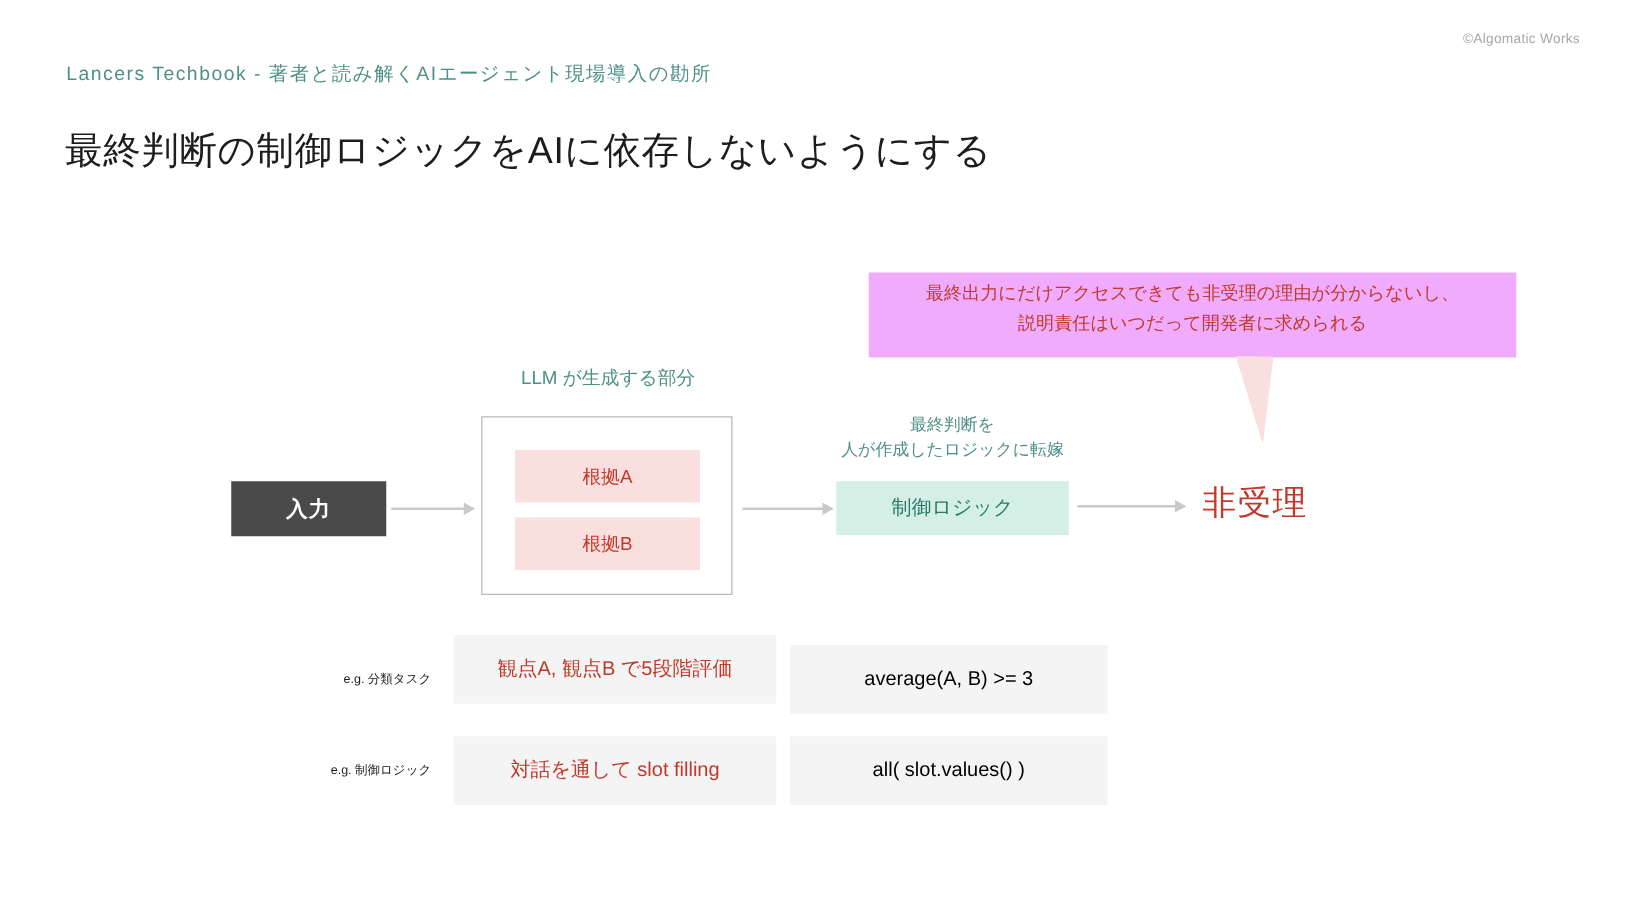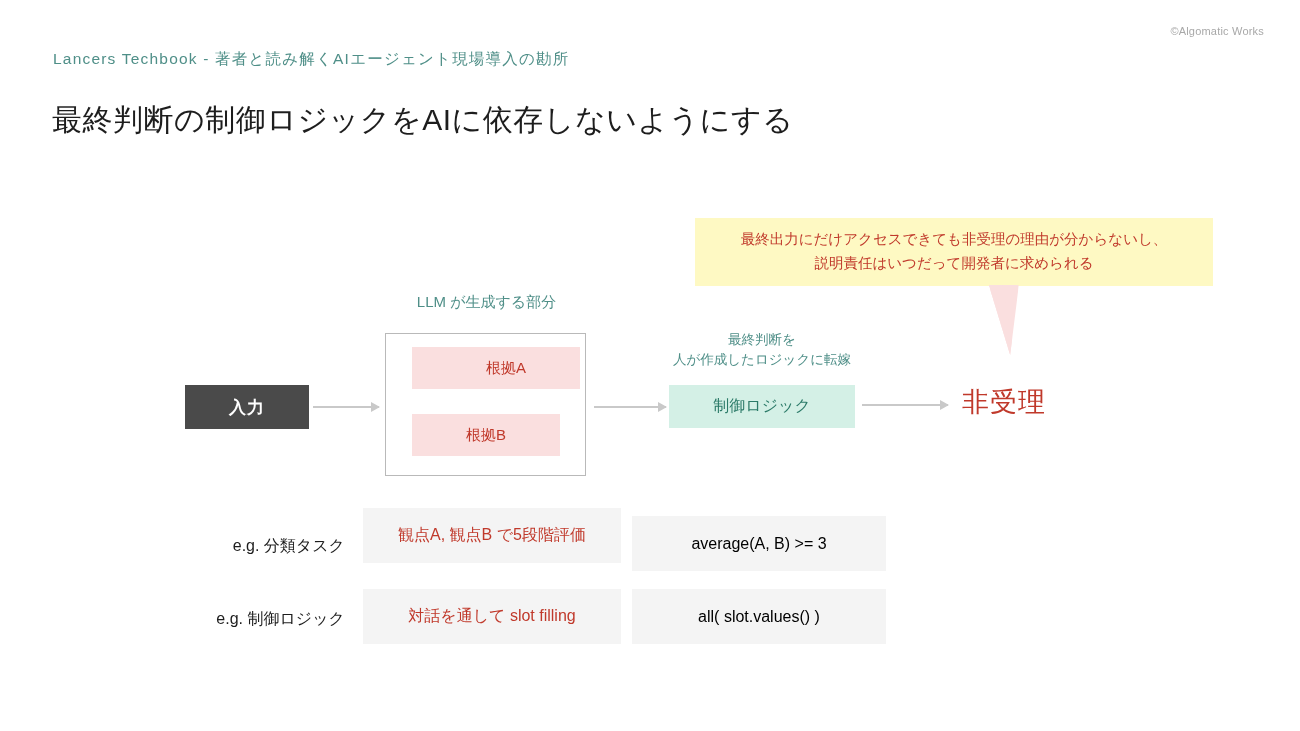--- a/index.html
+++ b/index.html
@@ -92,21 +92,21 @@
     left: 412px;
     width: 148px;
     height: 42px;
     background: #fadfdf;
     color: #c0392b;
     font-size: 15px;
     display: flex;
     align-items: center;
     justify-content: center;
   }
-  .evidence-a { top: 347px; padding-left: 20px; }
+  .evidence-a { top: 360px; }
   .evidence-b { top: 414px; }
 
   .logic-caption {
     position: absolute;
     left: 657px;
     top: 330px;
     width: 210px;
     text-align: center;
     font-size: 13.5px;
     color: #4f8f88;
@@ -135,26 +135,26 @@
     letter-spacing: 1px;
   }
 
   
   .callout {
     position: absolute;
     left: 695px;
     top: 218px;
     width: 518px;
     height: 68px;
-    background: #fef9c3;
+    background: #f0abfc;
     color: #c0392b;
     font-size: 14.5px;
     line-height: 1.65;
     display: flex;
-    align-items: center;
+    align-items: flex-start;
     justify-content: center;
     text-align: center;
     box-sizing: border-box;
     padding: 6px 14px;
   }
   .callout-tail {
     position: absolute;
     left: 995px;
     top: 285px;
     width: 0;
@@ -182,21 +182,21 @@
     border-top: 5px solid transparent;
     border-bottom: 5px solid transparent;
   }
   .arrow-1 { left: 313px; top: 406px; width: 66px; }
   .arrow-2 { left: 594px; top: 406px; width: 72px; }
   .arrow-3 { left: 862px; top: 404px; width: 86px; }
 
   
   .ex-label {
     position: absolute;
-    font-size: 16px;
+    font-size: 10px;
     color: #1d1d1d;
     text-align: right;
     width: 200px;
   }
   .ex-label-1 { left: 145px; top: 536px; }
   .ex-label-2 { left: 145px; top: 609px; }
 
   .ex-cell {
     position: absolute;
     height: 55px;

